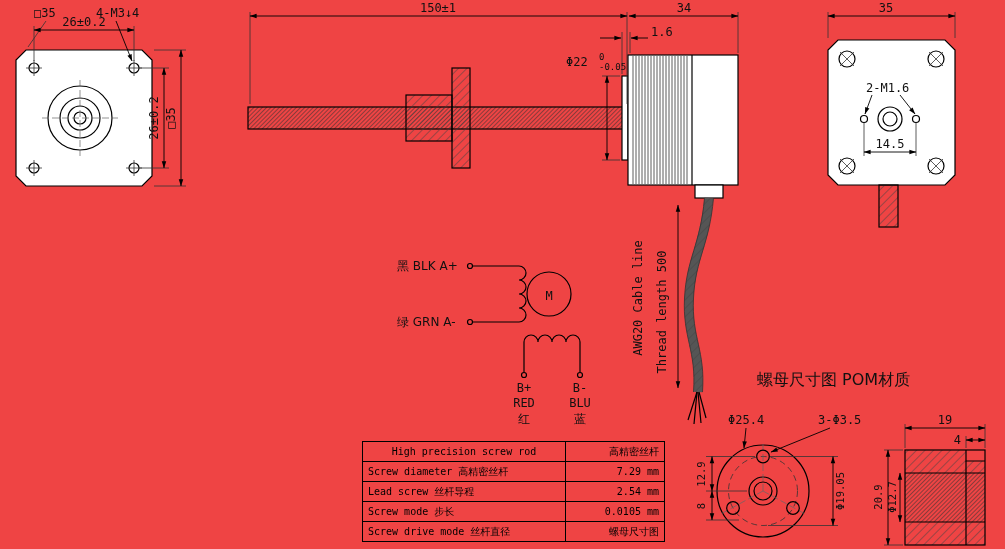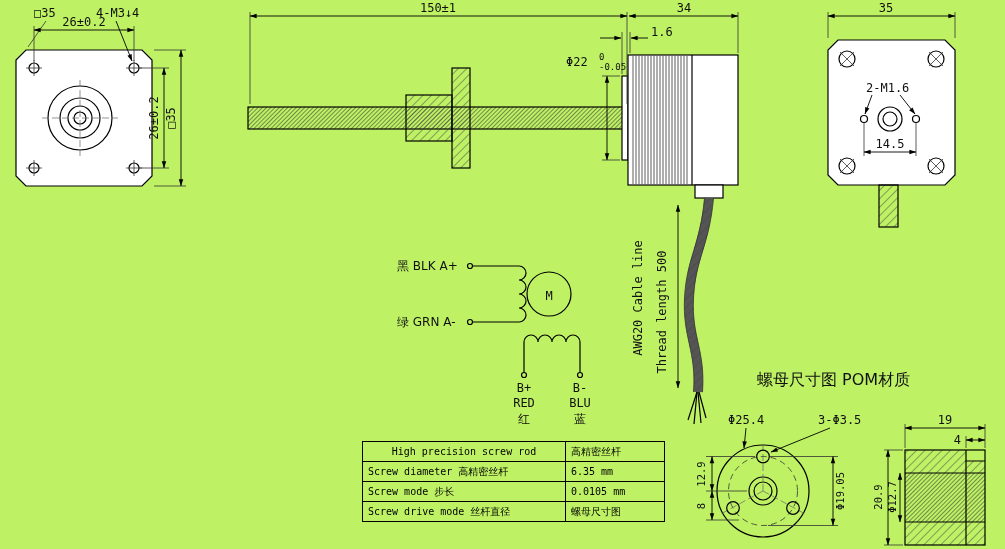--- a/index.html
+++ b/index.html
@@ -1,33 +1,33 @@
 <!DOCTYPE html>
 <html><head>
 <meta charset="utf-8">
 <style>
   html,body{margin:0;padding:0;background:#fff;}
-  #canvas{position:relative;width:1005px;height:549px;background:#bef264;overflow:hidden;
+  #canvas{position:relative;width:1005px;height:549px;background:#ef4444;overflow:hidden;
           font-family:"DejaVu Sans Mono",monospace;}
   svg{position:absolute;left:0;top:0;}
   svg text{font-family:"DejaVu Sans Mono","Liberation Mono",monospace;font-size:12px;fill:#111;}
   svg text.cjk{font-family:"DejaVu Sans","Liberation Sans",sans-serif;}
   svg text.big{font-size:16px;}
   svg text.sm{font-size:9px;}
   svg text.d10{font-size:10.5px;}
   .ln{stroke:#000;stroke-width:1.2;fill:none;}
   .lnf{stroke:#000;stroke-width:1.2;fill:#fff;}
   .thin{stroke:#333;stroke-width:0.8;fill:none;}
   .dim{stroke:#000;stroke-width:0.9;fill:none;}
   .cl{stroke:#666;stroke-width:0.7;fill:none;stroke-dasharray:7 3;}
   table.spec{position:absolute;left:362px;top:441px;border-collapse:collapse;
              font-family:"DejaVu Sans Mono",monospace;font-size:10px;color:#000;}
   table.spec td{border:1px solid #000;height:19px;padding:0 5px;white-space:nowrap;}
   table.spec td.lab{width:192px;}
-  table.spec td.val{width:88px;text-align:left;}
+  table.spec td.val{width:88px;text-align:right;}
   td.ctr{text-align:center;}
 </style>
 </head>
 <body>
 
 <div id="canvas">
 <svg width="1005" height="549" viewBox="0 0 1005 549">
   <defs>
     <marker id="arr" viewBox="0 0 10 10" refX="9.5" refY="5" markerWidth="11" markerHeight="7" markerUnits="userSpaceOnUse" orient="auto-start-reverse">
       <path d="M0,1.8 L10,5 L0,8.2 Z" fill="#000"></path>
@@ -254,21 +254,25 @@
 </svg>
 
 <table class="spec">
   <tbody>
         <tr>
     <td class="lab ctr">High precision screw rod</td>
     <td class="val">高精密丝杆</td>
   </tr>
   <tr>
     <td class="lab">Screw diameter 高精密丝杆</td>
-    <td class="val">6.35 mm</td>
+    <td class="val">7.29 mm</td>
+  </tr>
+  <tr>
+    <td class="lab">Lead screw 丝杆导程</td>
+    <td class="val">2.54 mm</td>
   </tr>
   <tr>
     <td class="lab">Screw mode 步长</td>
     <td class="val">0.0105 mm</td>
   </tr>
   <tr>
     <td class="lab">Screw drive mode 丝杆直径</td>
     <td class="val">螺母尺寸图</td>
   </tr>
 </tbody>

